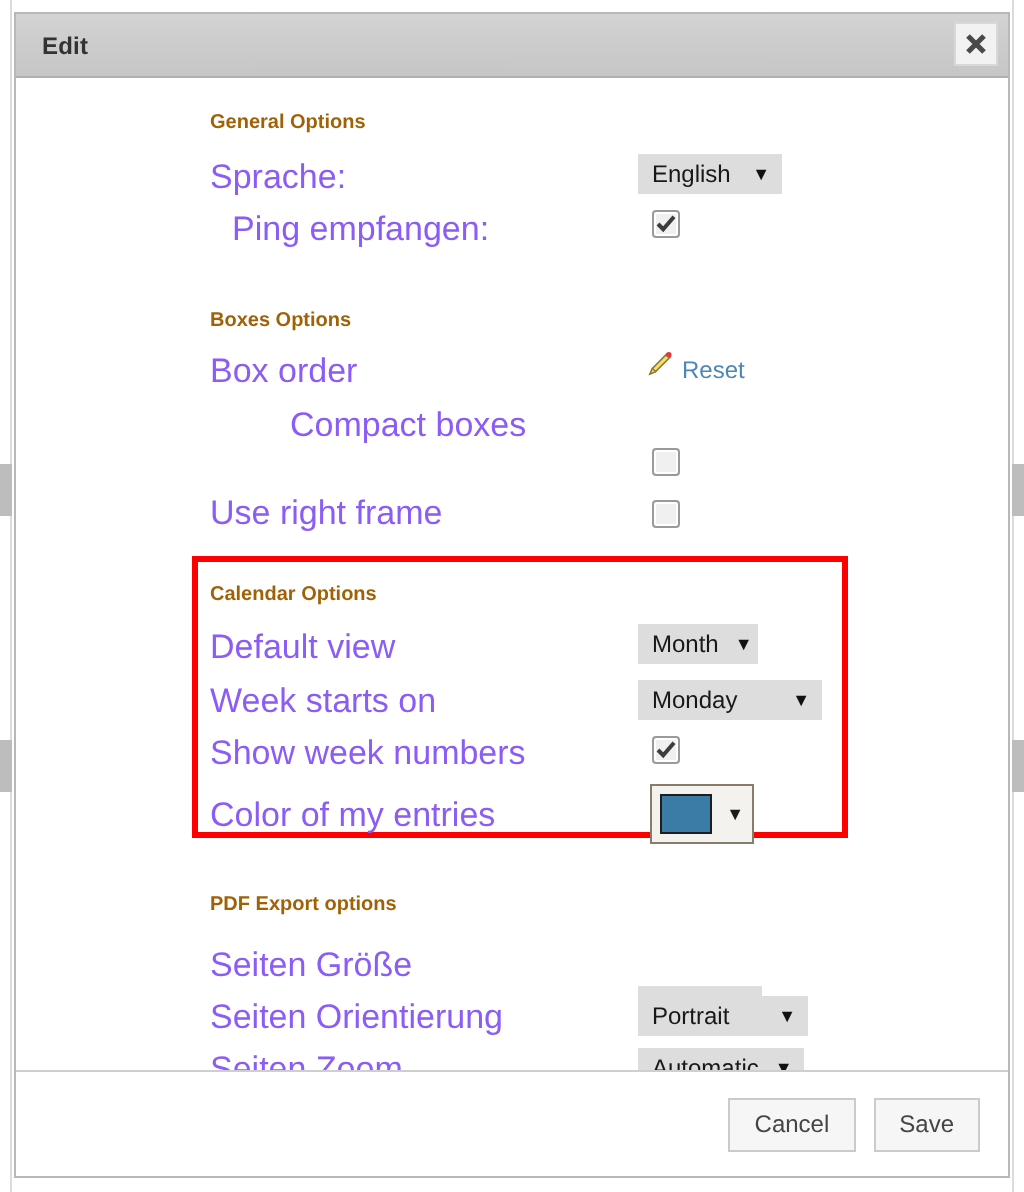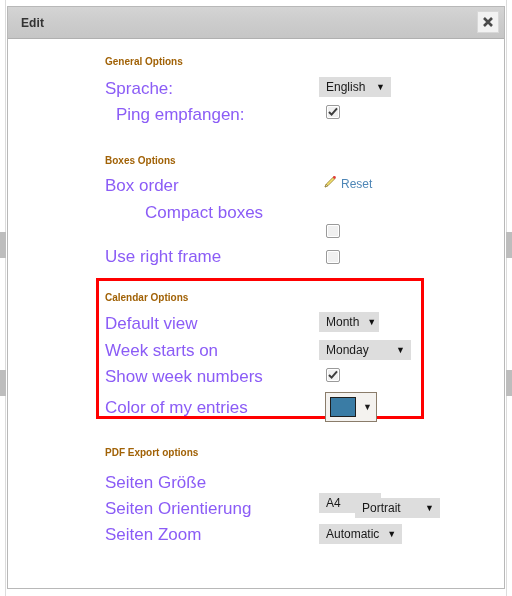--- a/index.html
+++ b/index.html
@@ -309,29 +309,33 @@
     <div class="section">
       <div class="section-title" style="position:absolute; left:97px; top:405px;">PDF Export options</div>
 
       <div class="row-label" style="position:absolute; left:97px; top:436px;">Seiten Größe</div>
       <div class="select" style="position:absolute; left:311px; top:432px; width:62px;margin-top:22px;">
         <span>A4</span>
         <span class="caret">▼</span>
       </div>
 
       <div class="row-label" style="position:absolute; left:97px; top:462px;">Seiten Orientierung</div>
-      <div class="select" style="position:absolute; left:311px; top:459px; width:85px;margin-left:36px;">
+      <div class="select" style="position:absolute; left:311px; top:459px; width:85px;">
         <span>Portrait</span>
         <span class="caret">▼</span>
       </div>
 
       <div class="row-label" style="position:absolute; left:97px; top:488px;">Seiten Zoom</div>
       <div class="select" style="position:absolute; left:311px; top:485px; width:83px;">
         <span>Automatic</span>
         <span class="caret">▼</span>
       </div>
 
     </div>
 
   </div>
 
+  <div class="footer">
+    <button class="btn">Cancel</button>
+    <button class="btn">Save</button>
+  </div>
 
 </div>
 
 </body></html>

